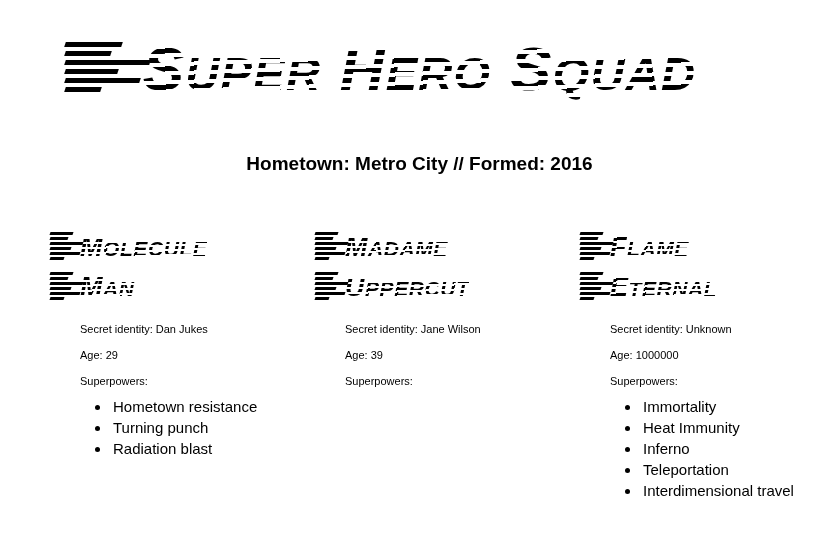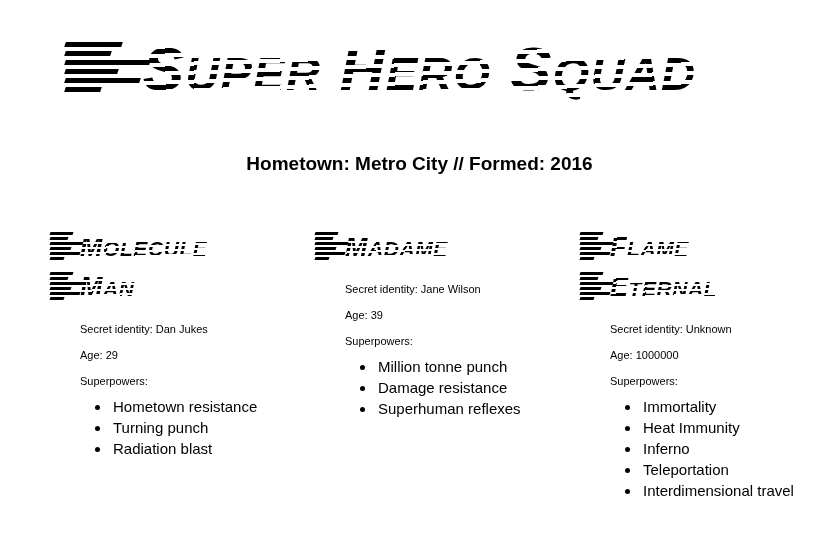--- a/index.html
+++ b/index.html
@@ -230,31 +230,39 @@
                 <i style="height: 3px; top: 0px; width: 23px;"></i>
                 <i style="height: 3px; top: 5px; width: 18px;"></i>
                 <i style="height: 3px; top: 10px; width: 33px;"></i>
                 <i style="height: 3px; top: 15px; width: 21px;"></i>
                 <i style="height: 3px; top: 20px; width: 30px;"></i>
                 <i style="height: 3px; top: 25px; width: 14px;"></i>
               </span>
             <span class="glyphs"><span class="cap">M</span><span class="rest">ADAME</span></span>
           </span>
         </span>
+        <span class="word">
+          <span class="speed">
+            <span class="trail">
+                <i style="height: 3px; top: 0px; width: 23px;"></i>
+                <i style="height: 3px; top: 5px; width: 18px;"></i>
+                <i style="height: 3px; top: 10px; width: 33px;"></i>
+                <i style="height: 3px; top: 15px; width: 21px;"></i>
+                <i style="height: 3px; top: 20px; width: 30px;"></i>
+                <i style="height: 3px; top: 25px; width: 14px;"></i>
+              </span>
+            <span class="glyphs"><span class="cap">U</span><span class="rest">PPERCUT</span></span>
+          </span>
+        </span>
       </div>
       <div class="hero-body">
         <span class="line">Secret identity: Jane Wilson</span>
         <span class="line">Age: 39</span>
         <span class="line">Superpowers:</span>
       </div>
-      <ul class="powers">
-        <li>Million tonne punch</li>
-        <li>Damage resistance</li>
-        <li>Superhuman reflexes</li>
-      </ul>
     </div>
 
     <div class="hero">
       <div class="hero-name">
         <span class="word">
           <span class="speed">
             <span class="trail">
                 <i style="height: 3px; top: 0px; width: 23px;"></i>
                 <i style="height: 3px; top: 5px; width: 18px;"></i>
                 <i style="height: 3px; top: 10px; width: 33px;"></i>

